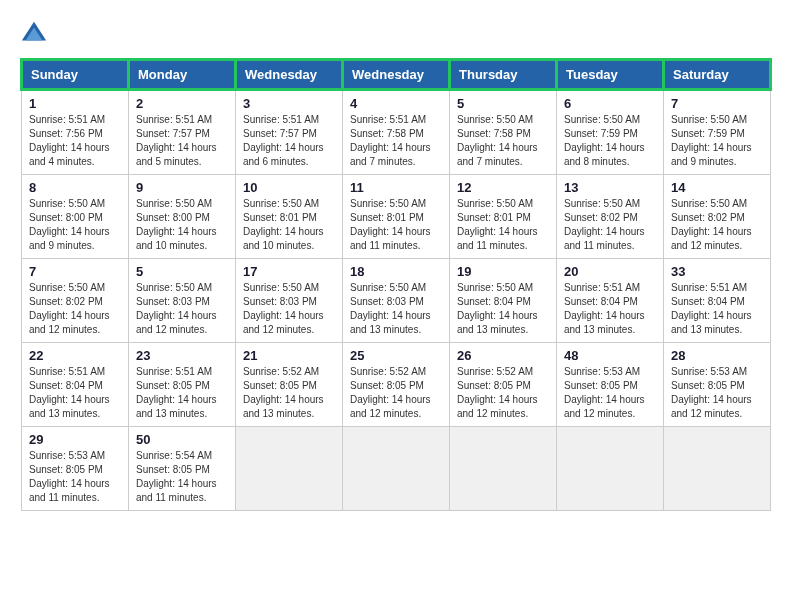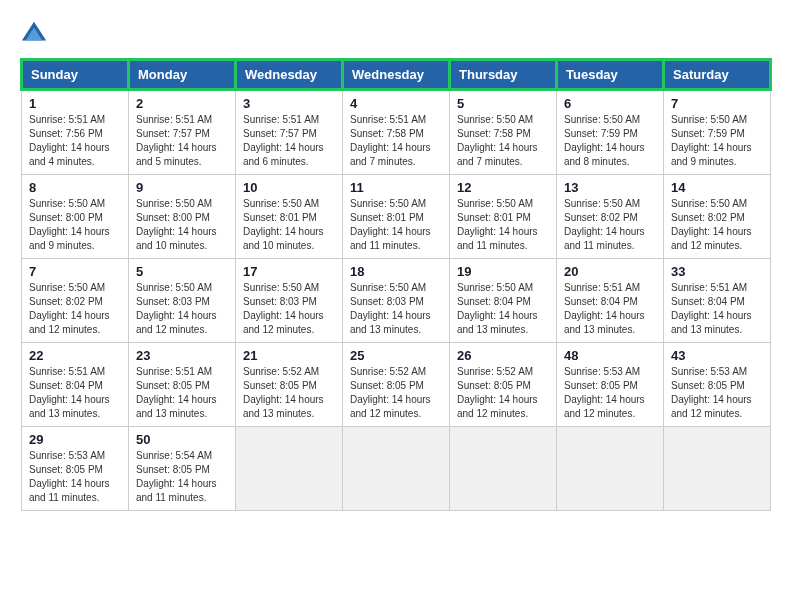--- a/index.html
+++ b/index.html
@@ -233,21 +233,21 @@
         </td>
         <td>
           <span class="day-num">26</span>
 <div class="day-info">Sunrise: 5:52 AM<br>Sunset: 8:05 PM<br>Daylight: 14 hours and 12 minutes.</div>
         </td>
         <td>
           <span class="day-num">48</span>
 <div class="day-info">Sunrise: 5:53 AM<br>Sunset: 8:05 PM<br>Daylight: 14 hours and 12 minutes.</div>
         </td>
         <td>
-          <span class="day-num">43</span>
+          <span class="day-num">28</span>
 <div class="day-info">Sunrise: 5:53 AM<br>Sunset: 8:05 PM<br>Daylight: 14 hours and 12 minutes.</div>
         </td>
       </tr>
       <tr>
         <td>
           <span class="day-num">29</span>
 <div class="day-info">Sunrise: 5:53 AM<br>Sunset: 8:05 PM<br>Daylight: 14 hours and 11 minutes.</div>
         </td>
         <td>
           <span class="day-num">50</span>

